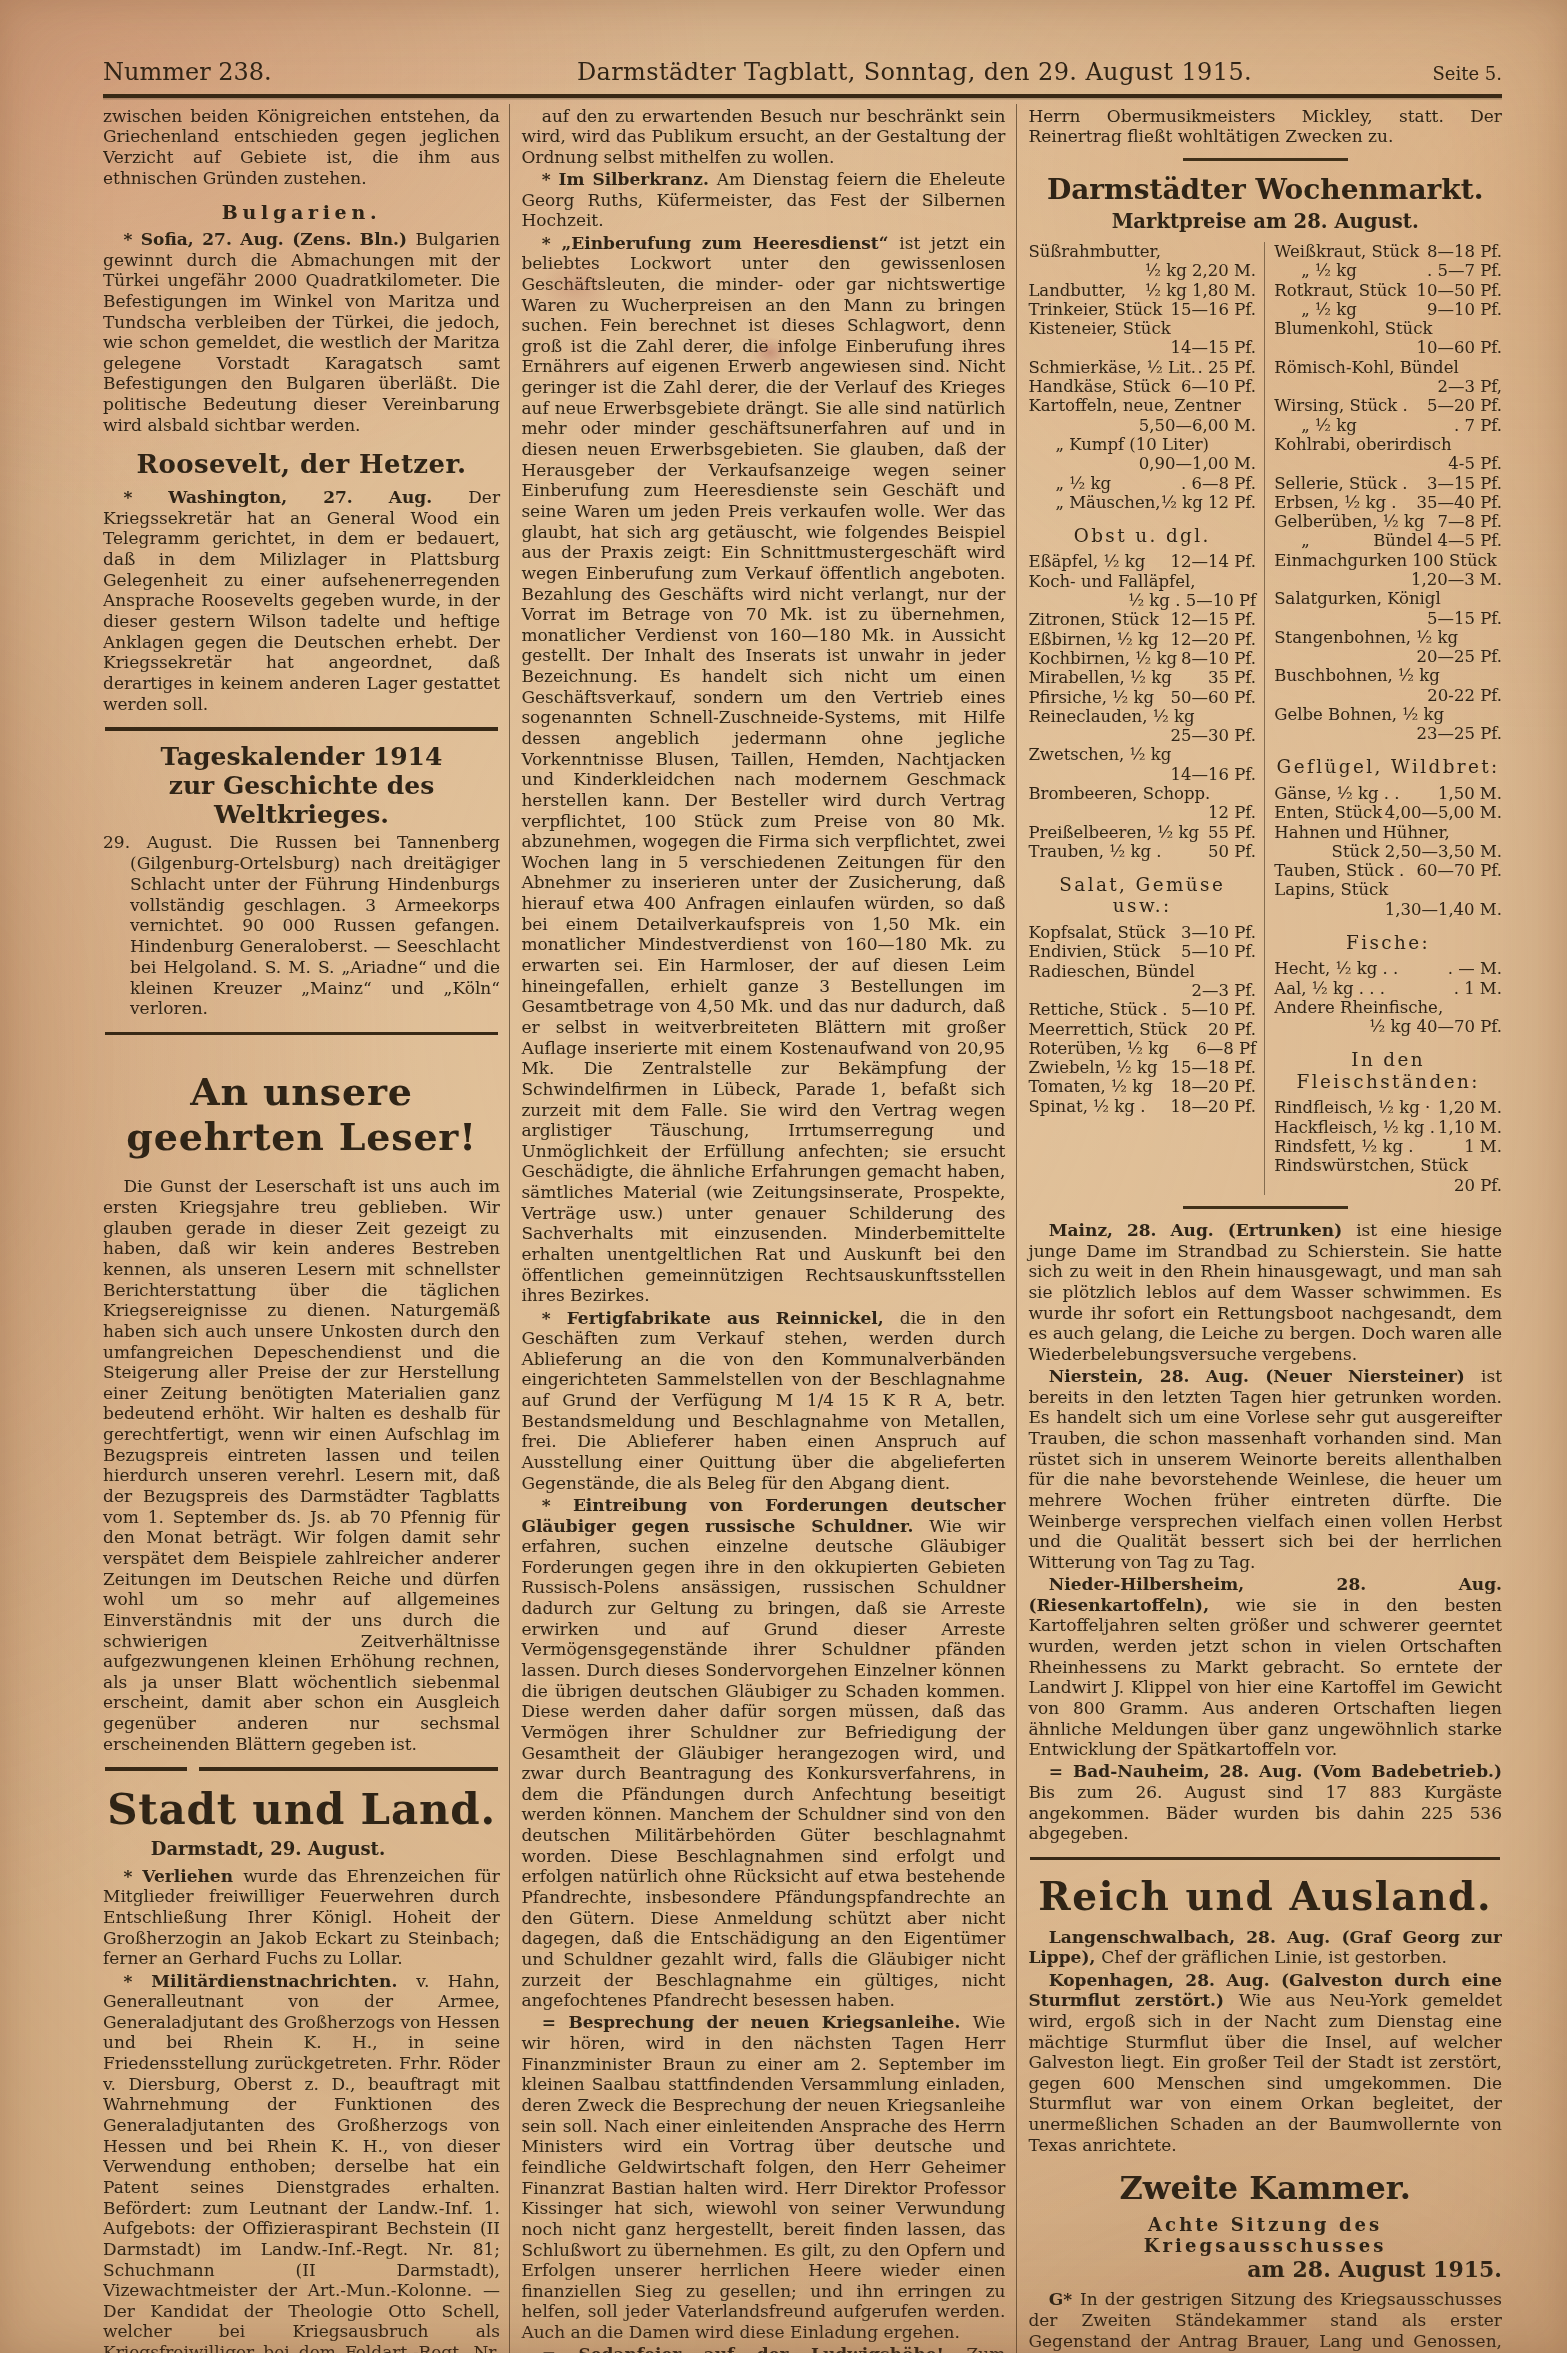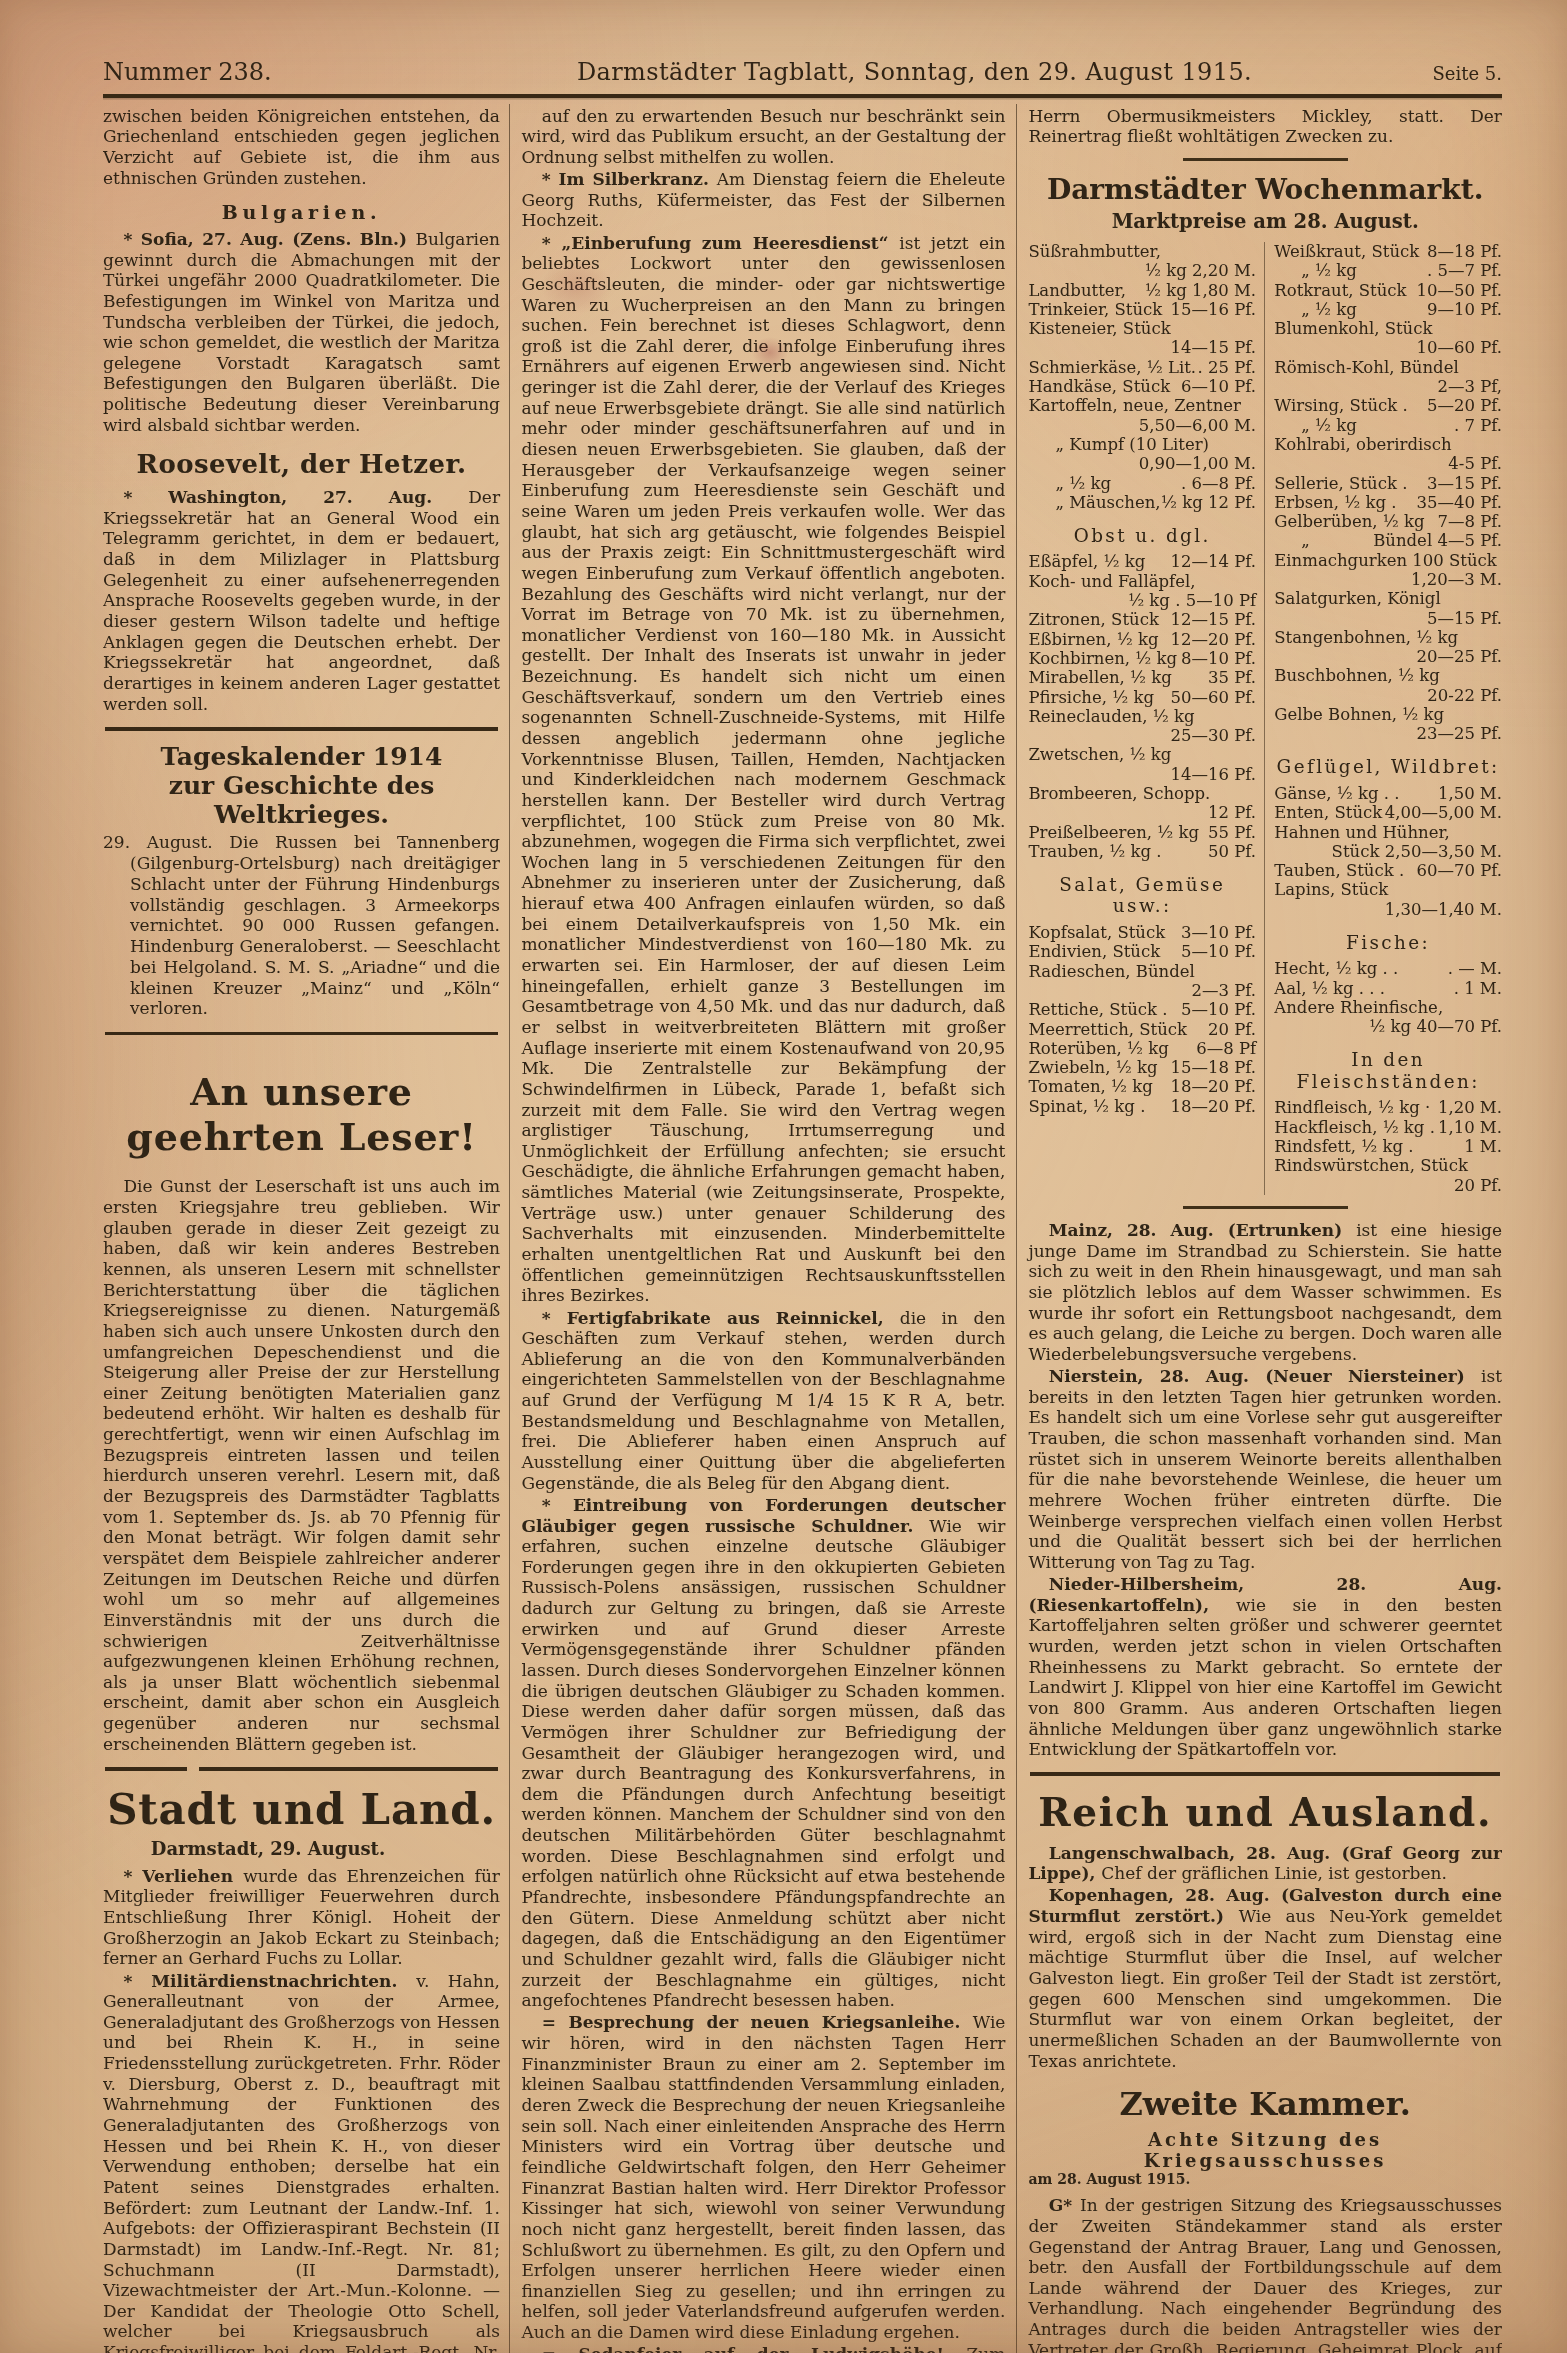--- a/index.html
+++ b/index.html
@@ -45,21 +45,21 @@
   .h-small{font-size:19px;font-weight:bold;text-align:center;letter-spacing:4.7px;margin:12.5px 0 6.3px;}
   .h-art{font-size:26px;font-weight:bold;text-align:center;margin:14px 0 7.8px;letter-spacing:0.4px;}
   .h-cal{font-size:25px;font-weight:bold;text-align:center;line-height:1.15;}
   .h-display{font-size:38px;font-weight:bold;text-align:center;margin:34px 0 17px;letter-spacing:0.8px;}
   .h-section{font-size:42px;font-weight:bold;text-align:center;margin:14px 0 4.7px;letter-spacing:0.8px;}
   .h-market{font-size:28px;font-weight:bold;text-align:center;margin:12.5px 0 3.1px;}
   .h-sub{font-size:19.6px;font-weight:bold;text-align:center;margin:1.6px 0 9.4px;}
   .h-reich{font-size:39px;font-weight:bold;text-align:center;margin:12.5px 0 7.8px;letter-spacing:1.6px;}
   .h-kammer{font-size:32px;font-weight:bold;text-align:center;margin:14px 0 6.3px;}
   .h-sitzung{font-size:18px;font-weight:bold;text-align:center;letter-spacing:3.1px;}
-  .h-sitzung2{font-size:14px;font-weight:bold;text-align:left;margin-bottom:7.8px;}
+  .h-sitzung2{font-size:22px;font-weight:bold;text-align:right;margin-bottom:7.8px;}
   .dateline{font-size:18px;font-weight:bold;text-align:center;padding-right:67px;margin:3.1px 0 6.3px;}
 
   .rule-thick{height:3.9px;background:#382916;margin:12.5px 1.6px;}
   .rule-short{height:3.1px;background:#403019;width:165px;margin:11px auto;}
   .rule-split{display:flex;justify-content:space-between;margin:12.5px 1.6px;}
   .rule-split span{height:3.9px;background:#382916;display:block;}
   .rule-split .a{width:21%;}
   .rule-split .b{width:76%;}
 
   .market{display:flex;margin:3.1px 0 1.6px;}
@@ -481,20 +481,21 @@
       <div class="rule-short"></div>
 
       <div>
 
           <p class="art"><b class="lead">Mainz, 28. Aug. (Ertrunken)</b><span class="txt">ist eine hiesige junge Dame im Strandbad zu Schierstein. Sie hatte sich zu weit in den Rhein hinausgewagt, und man sah sie plötzlich leblos auf dem Wasser schwimmen. Es wurde ihr sofort ein Rettungsboot nachgesandt, dem es auch gelang, die Leiche zu bergen. Doch waren alle Wiederbelebungsversuche vergebens.</span></p>
 
           <p class="art"><b class="lead">Nierstein, 28. Aug. (Neuer Niersteiner)</b><span class="txt">ist bereits in den letzten Tagen hier getrunken worden. Es handelt sich um eine Vorlese sehr gut ausgereifter Trauben, die schon massenhaft vorhanden sind. Man rüstet sich in unserem Weinorte bereits allenthalben für die nahe bevorstehende Weinlese, die heuer um mehrere Wochen früher eintreten dürfte. Die Weinberge versprechen vielfach einen vollen Herbst und die Qualität bessert sich bei der herrlichen Witterung von Tag zu Tag.</span></p>
 
           <p class="art"><b class="lead">Nieder-Hilbersheim, 28. Aug. (Riesenkartoffeln),</b><span class="txt">wie sie in den besten Kartoffeljahren selten größer und schwerer geerntet wurden, werden jetzt schon in vielen Ortschaften Rheinhessens zu Markt gebracht. So erntete der Landwirt J. Klippel von hier eine Kartoffel im Gewicht von 800 Gramm. Aus anderen Ortschaften liegen ähnliche Meldungen über ganz ungewöhnlich starke Entwicklung der Spätkartoffeln vor.</span></p>
 
+          <p class="art"><b class="lead">= Bad-Nauheim, 28. Aug. (Vom Badebetrieb.)</b><span class="txt">Bis zum 26. August sind 17 883 Kurgäste angekommen. Bäder wurden bis dahin 225 536 abgegeben.</span></p>
         </div>
 
       <div class="rule-thick"></div>
 
       <div class="h-reich">Reich und Ausland.</div>
       <div>
 
           <p class="art"><b class="lead">Langenschwalbach, 28. Aug. (Graf Georg zur Lippe),</b><span class="txt">Chef der gräflichen Linie, ist gestorben.</span></p>
 
           <p class="art"><b class="lead">Kopenhagen, 28. Aug. (Galveston durch eine Sturmflut zerstört.)</b><span class="txt">Wie aus Neu-York gemeldet wird, ergoß sich in der Nacht zum Dienstag eine mächtige Sturmflut über die Insel, auf welcher Galveston liegt. Ein großer Teil der Stadt ist zerstört, gegen 600 Menschen sind umgekommen. Die Sturmflut war von einem Orkan begleitet, der unermeßlichen Schaden an der Baumwollernte von Texas anrichtete.</span></p>

